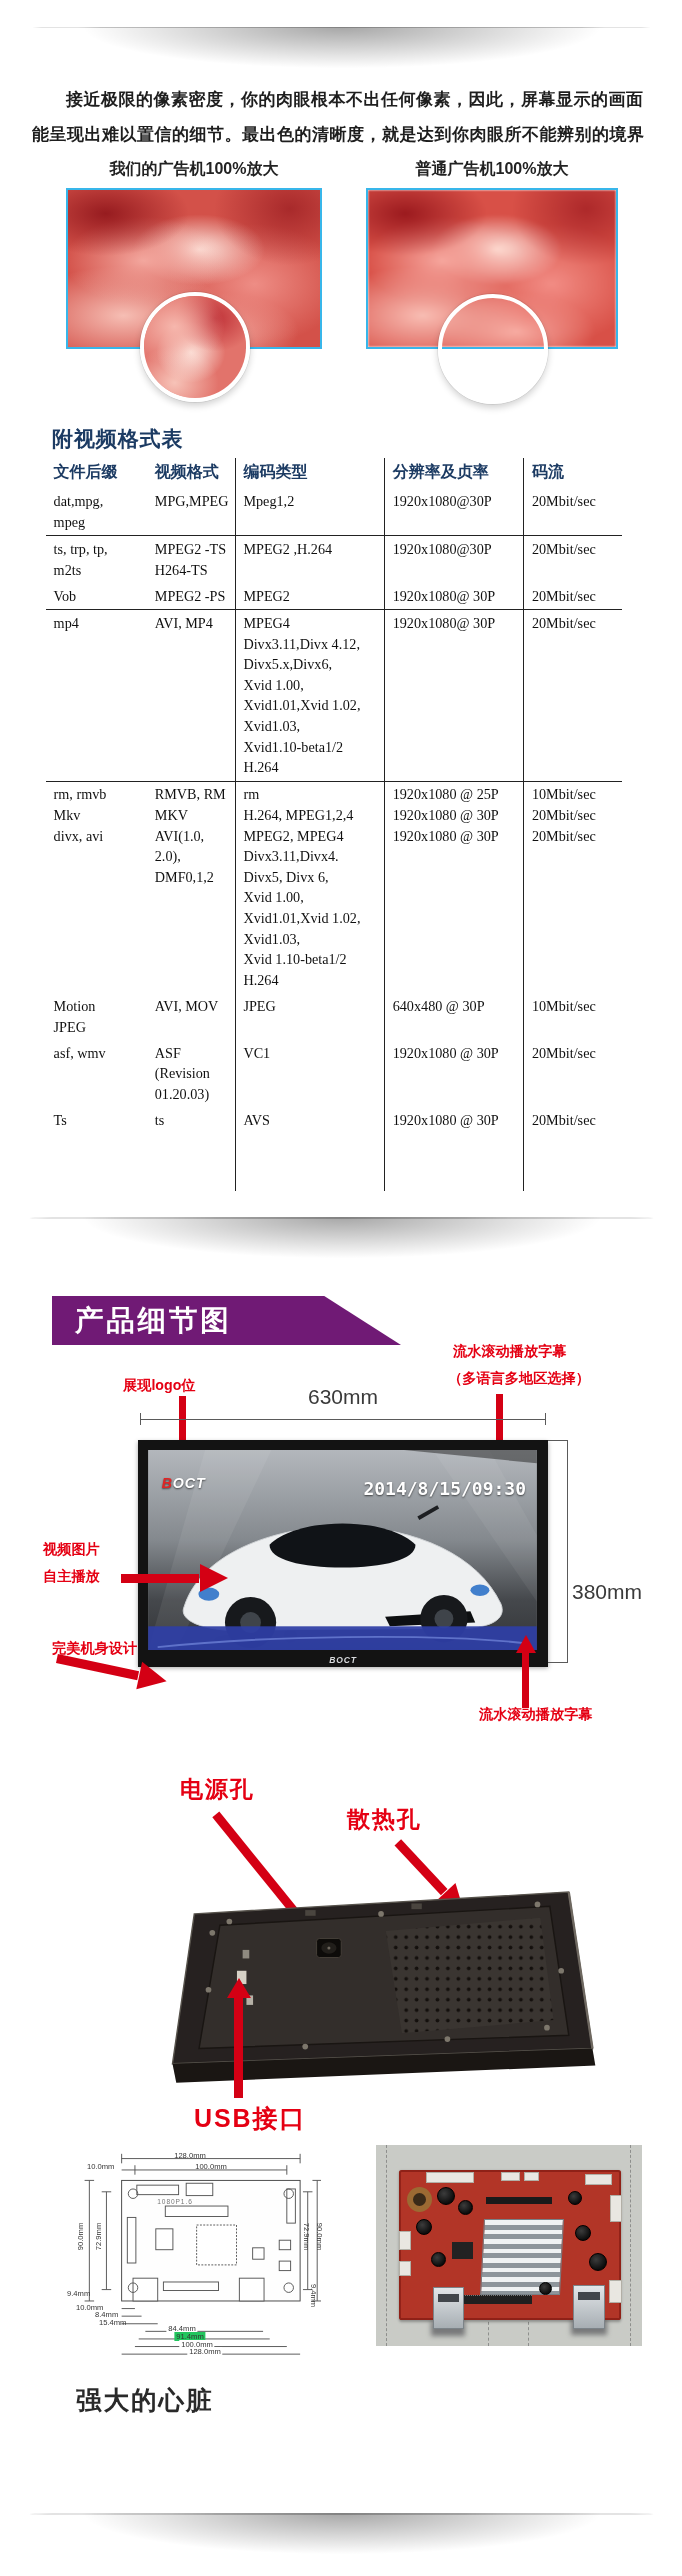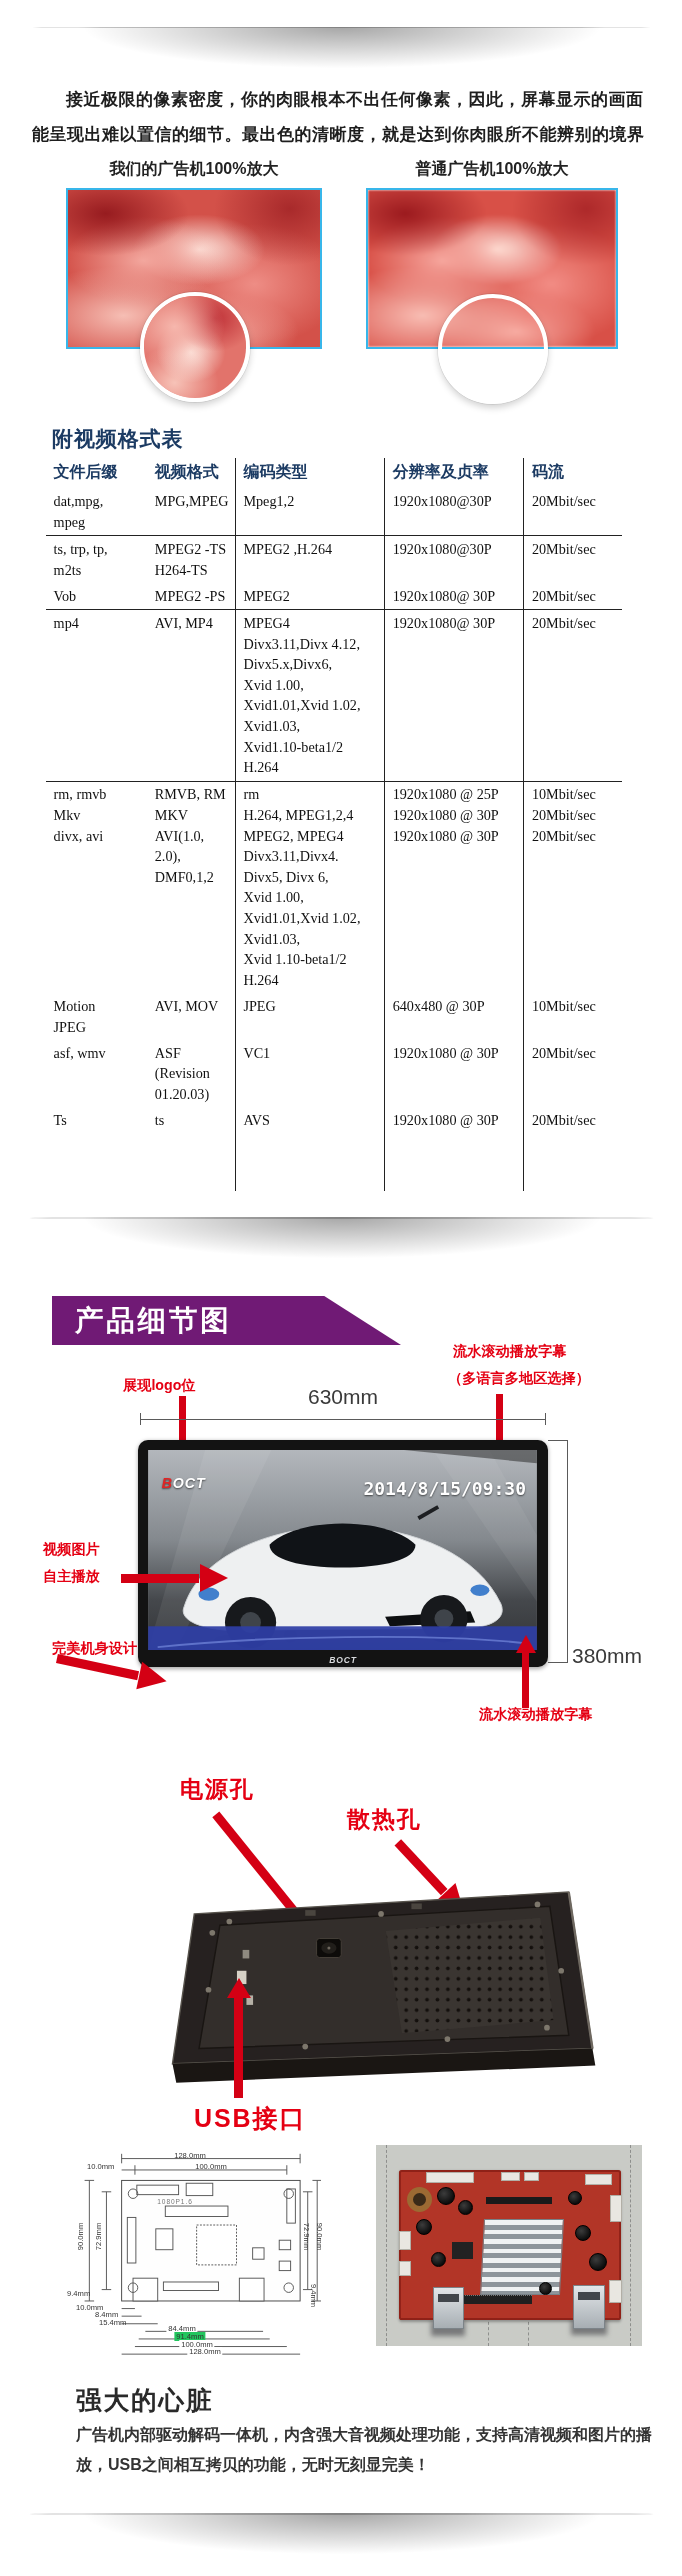--- a/index.html
+++ b/index.html
@@ -77,21 +77,21 @@
     border-top:15px solid #d40014;margin:0 auto;}
   .arr-head-up{width:0;height:0;border-left:10.4px solid transparent;border-right:10.4px solid transparent;
     border-bottom:18px solid #d40014;margin:0 auto;}
   .arr-right{height:8.5px;background:#d40014;}
   .arr-right::after{content:"";position:absolute;right:-28.5px;top:50%;transform:translateY(-50%);
     width:0;height:0;border-top:14.2px solid transparent;border-bottom:14.2px solid transparent;
     border-left:28.5px solid #d40014;}
   .diag{transform-origin:left center;}
 
   
-  .monitor{left:138px;top:1440px;width:410px;height:227px;background:#131313;border-radius:10px;
+  .monitor{left:138px;top:1440px;width:410px;height:227px;background:#131313;border-radius:0;
     box-shadow:0 1.9px 4.7px rgba(0,0,0,.35);}
   .screen{position:absolute;left:10.4px;top:9.5px;width:389px;height:200px;overflow:hidden;background:#666;}
   .screen-logo{position:absolute;left:13.3px;top:25px;font-style:italic;font-weight:900;font-size:14.2px;
     letter-spacing:0.9px;text-shadow:0 0.9px 1.9px rgba(0,0,0,.6);}
   .screen-logo .b{color:#e02424;} .screen-logo .rest{color:#fff;}
   .screen-date{position:absolute;right:11.4px;top:28.5px;color:#fff;font-weight:700;font-size:18px;
     font-family:"DejaVu Sans Mono",monospace;text-shadow:0 0.9px 1.9px rgba(0,0,0,.6);}
   .bezel-brand{position:absolute;left:0;bottom:1.9px;width:100%;text-align:center;color:#d8dadd;
     font-style:italic;font-weight:800;font-size:8.5px;letter-spacing:0.9px;}
 
@@ -316,21 +316,21 @@
       </svg>
       <div class="screen-logo"><span class="b">B</span><span class="rest">OCT</span></div>
       <div class="screen-date">2014/8/15/09:30</div>
     </div>
     <div class="bezel-brand">BOCT</div>
   </div>
 
   <div class="abs hairline" style="left:567px;top:1440px;width:0.9px;height:223px;"></div>
   <div class="abs hairline" style="left:548px;top:1440px;width:20px;height:0.9px;"></div>
   <div class="abs hairline" style="left:548px;top:1662px;width:20px;height:0.9px;"></div>
-  <div class="abs dim-text" style="left:572px;top:1644px;">380mm</div>
+  <div class="abs dim-text" style="left:572px;top:1580px;">380mm</div>
 
   <div class="abs red-label" style="left:43px;top:1540px;">视频图片</div>
   <div class="abs red-label" style="left:43px;top:1567px;">自主播放</div>
   <div class="abs arr-right" style="left:121px;top:1574px;width:78px;"></div>
 
   <div class="abs red-label" style="left:52px;top:1639px;">完美机身设计</div>
   <div class="abs arr-right diag" style="left:57px;top:1654px;width:83px;transform:rotate(12deg);"></div>
 
   <div class="abs" style="left:515px;top:1635px;width:21px;">
     <div class="arr-head-up"></div>
@@ -483,18 +483,17 @@
     </div>
     <div class="usbport" style="left:57px;top:142px;height:40px;">
         <i></i>
       </div>
     <div class="usbport" style="left:197px;top:140px;height:42px;width:30px;">
         <i></i>
       </div>
   </div>
 
   <div class="abs heart-title">强大的心脏</div>
-  <div class="abs heart-body">广告机内部驱动解码一体机，内含强大音视频处理功能，支持高清视频和图片的播放，USB之间相互拷贝的功能，无时无刻显完美！</div>
 
   <div class="shadow-band" style="top:2513px;"></div>
 
 </div>
 
 
 </body></html>

